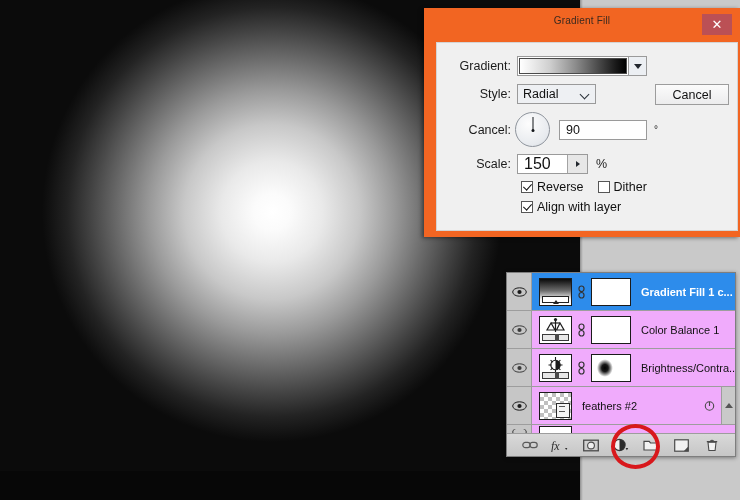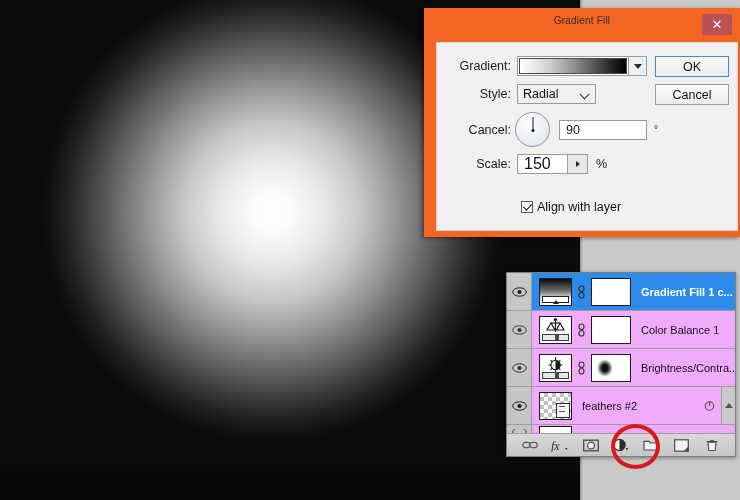--- a/index.html
+++ b/index.html
@@ -303,29 +303,38 @@
         <div class="lbl">Scale:</div>
         <div class="spin">
           <div class="val">150</div>
           <div class="btn">
               <i class="caret-r"></i>
             </div>
         </div>
         <span class="pct">%</span>
       </div>
 
+      <div class="row r-ck1">
+        <label class="ckitem">
+          <span class="ck on"></span>
+          <span class="cklabel">Reverse</span>
+        </label>
+        <label class="ckitem">
+          <span class="ck"></span>
+          <span class="cklabel">Dither</span>
+        </label>
+      </div>
 
       <div class="row r-ck2">
         <label class="ckitem">
           <span class="ck on"></span>
           <span class="cklabel">Align with layer</span>
         </label>
       </div>
 
-      <button class="btn-ok">OK</button>
       <button class="btn-cancel">Cancel</button>
     </div>
   </div>
 
   <div class="layers">
 
     <div class="lrow sel-row">
       <div class="eye">
         <svg width="15" height="10" viewBox="0 0 15 10">
             <ellipse cx="7.5" cy="5" rx="6.8" ry="4.2" fill="none" stroke="#1b1b1b" stroke-width="1"></ellipse>

